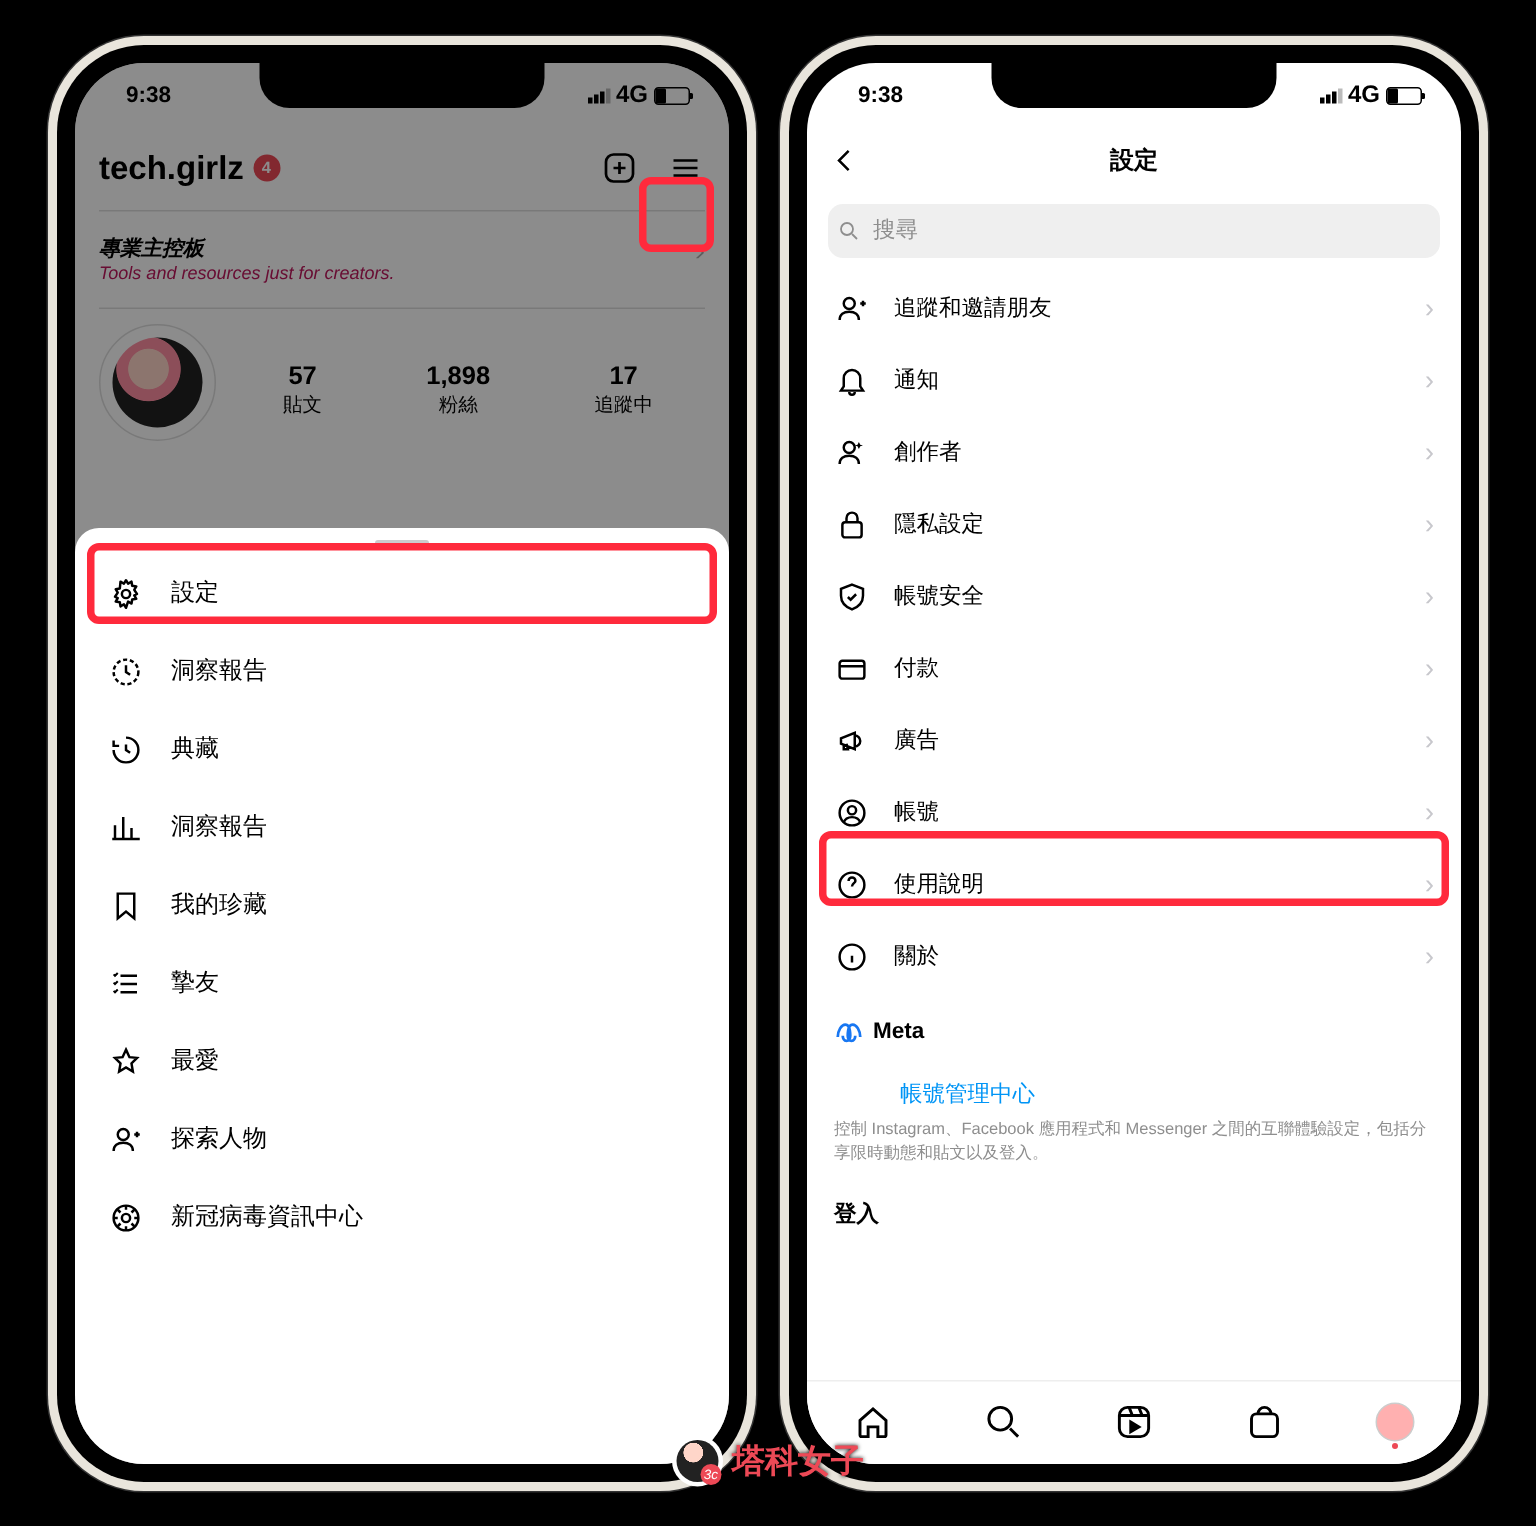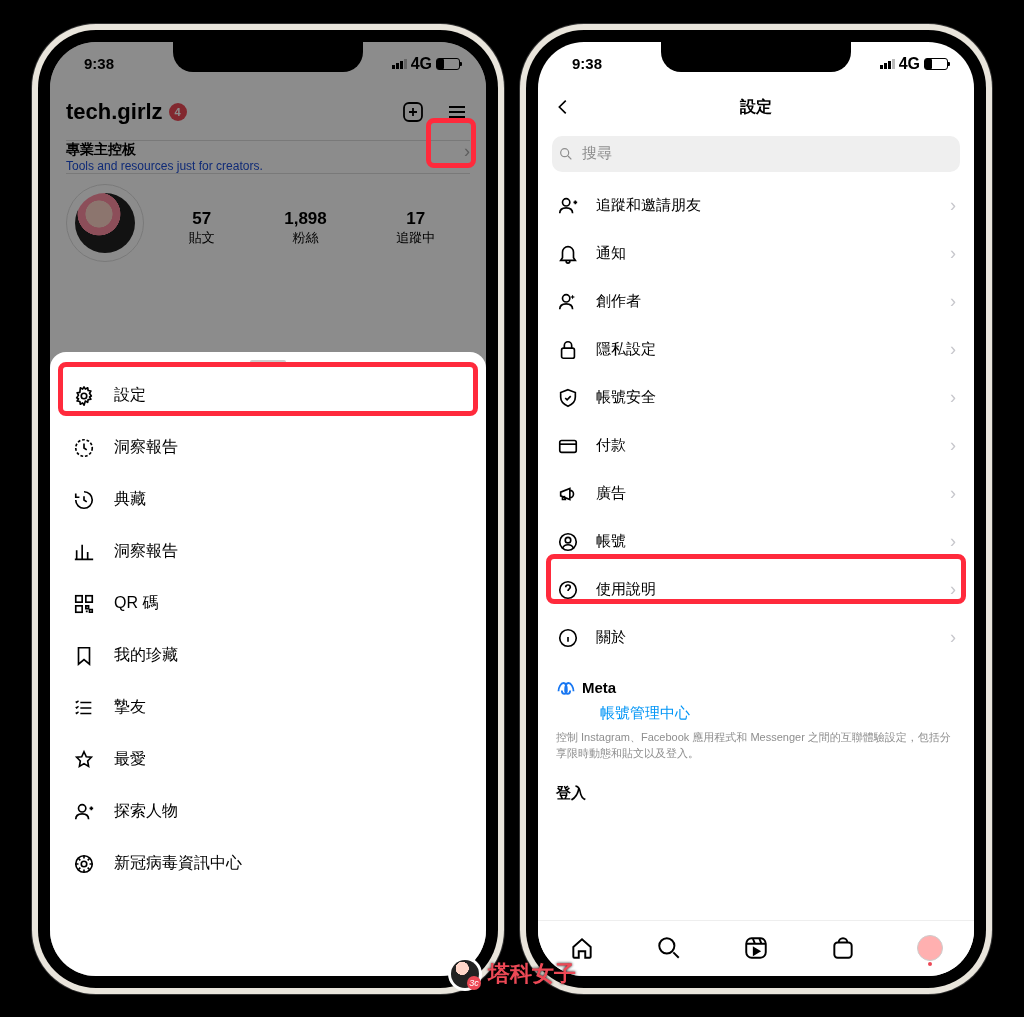--- a/index.html
+++ b/index.html
@@ -34,23 +34,23 @@
   .battery i { display:block; width:30%; height:100%; background:#000; border-radius:1px; }
 
   
   .dim-overlay { position: absolute; inset: 0; background: rgba(0,0,0,0.45); z-index: 5; }
   .profile-header { padding: 6px 16px 0 16px; position: relative; }
   .profile-top { display: flex; justify-content: space-between; align-items: center; height: 40px; }
   .username { font-size: 22px; font-weight: 700; display: flex; align-items: center; gap: 6px; }
   .badge { background: #ed4956; color:#fff; width:18px; height:18px; border-radius:50%; font-size:11px; display:flex; align-items:center; justify-content:center; font-weight:700; }
   .top-icons { display:flex; gap:18px; align-items:center; }
   .icon-btn { width:26px; height:26px; display:flex; align-items:center; justify-content:center; }
-  .dashboard { margin-top:8px; padding:0 0; border-top:1px solid #ddd; border-bottom:1px solid #ddd; display:flex; justify-content:space-between; align-items:flex-start; }
+  .dashboard { margin-top:8px; padding:16px 0; border-top:1px solid #ddd; border-bottom:1px solid #ddd; display:flex; justify-content:space-between; align-items:flex-start;font-style:italic; }
   .dash-text .t1 { font-size:14px; font-weight:600; }
-  .dash-text .t2 { font-size:12px; color:#1d4ed8; }
+  .dash-text .t2 { font-size:12px; color:#be185d; }
   .chev { color:#aaa; font-size:18px; }
   .stats-row { display:flex; align-items:center; padding:10px 0 0 0; }
   .avatar { width:78px; height:78px; border-radius:50%; background:#fff; border:1px solid #ddd; margin-right:10px; display:flex; align-items:center; justify-content:center; overflow:hidden; }
   .avatar-inner { width:60px; height:60px; border-radius:50%; background: radial-gradient(circle at 40% 35%, #ffd6c9 25%, #ff8fa3 26%, #ff8fa3 40%, #222 41%); }
   .stats { flex:1; display:flex; justify-content:space-around; text-align:center; }
   .stat .num { font-size:17px; font-weight:700;margin-top:11px; }
   .stat .lbl { font-size:13px; }
 
   .sheet {
     position:absolute; left:0; right:0; bottom:0; top:310px; background:#fff; border-radius:16px 16px 0 0;
@@ -66,21 +66,21 @@
   .settings-header { height:44px; display:flex; align-items:center; justify-content:center; position:relative; font-size:16px; font-weight:600; }
   .back-btn { position:absolute; left:14px; top:10px; }
   .search-box { margin:6px 14px 10px; background:#efefef; border-radius:10px; height:36px; display:flex; align-items:center; padding:0 6px; gap:8px; color:#8e8e8e; font-size:15px; }
   .settings-list { padding:0 14px; }
   .set-item { display:flex; align-items:center; gap:16px; padding:12px 4px; font-size:15px; }
   .set-item .si-icon { width:24px; height:24px; display:flex; align-items:center; justify-content:center; flex:0 0 24px; }
   .set-item .si-chev { margin-left:auto; color:#c7c7cc; font-size:18px; }
   .meta-section { padding:16px 18px 8px; }
   .meta-logo { display:flex; align-items:center; gap:6px; font-weight:600; font-size:15px; }
   .meta-logo svg { width:20px; height:20px; }
-  .ac-link { color:#0095f6; font-size:15px; margin-top:6px;padding-left:44px; }
+  .ac-link { color:#0095f6; font-size:15px; margin-top:22px;padding-left:44px; }
   .meta-desc { font-size:11px; color:#8e8e8e; line-height:1.5; margin-top:6px; }
   .login-label { padding:14px 18px 4px; font-size:15px; font-weight:600; }
 
   .tabbar { position:absolute; bottom:0; left:0; right:0; height:56px; border-top:1px solid #eee; background:#fff; display:flex; justify-content:space-around; align-items:center; }
   .tabbar .tb { width:28px; height:28px; display:flex; align-items:center; justify-content:center; }
   .tb-avatar { width:26px; height:26px; border-radius:50%; background:#ffb0b0; border:1px solid #ccc; position:relative; }
   .tb-dot { position:absolute; bottom:-6px; left:50%; transform:translateX(-50%); width:4px; height:4px; background:#ed4956; border-radius:50%; }
 
   
   .hl { position:absolute; border:5px solid #ff2a3c; border-radius:8px; z-index:60; pointer-events:none; }
@@ -204,31 +204,20 @@
                 <span class="mi-icon">
                   <svg viewBox="0 0 24 24" width="22" height="22">
                     <path d="M4 20V10M10 20V4M16 20v-8M2 20h20"></path>
                   </svg>
                 </span>
                 <span>洞察報告</span>
               </div>
               <div class="menu-item">
                 <span class="mi-icon">
                   <svg viewBox="0 0 24 24" width="22" height="22">
-                    <rect x="3" y="3" width="7" height="7"></rect>
-                    <rect x="14" y="3" width="7" height="7"></rect>
-                    <rect x="3" y="14" width="7" height="7"></rect>
-                    <path d="M14 14h3v3h-3zM18 18h3v3h-3zM14 20h2"></path>
-                  </svg>
-                </span>
-                <span>QR 碼</span>
-              </div>
-              <div class="menu-item">
-                <span class="mi-icon">
-                  <svg viewBox="0 0 24 24" width="22" height="22">
                     <path d="M6 3h12v18l-6-5-6 5z"></path>
                   </svg>
                 </span>
                 <span>我的珍藏</span>
               </div>
               <div class="menu-item">
                 <span class="mi-icon">
                   <svg viewBox="0 0 24 24" width="22" height="22">
                     <path d="M8 6h12M8 12h12M8 18h12"></path>
                     <path d="M3 5l1 1 2-2M3 11l1 1 2-2M3 17l1 1 2-2" stroke-width="1.5"></path>

